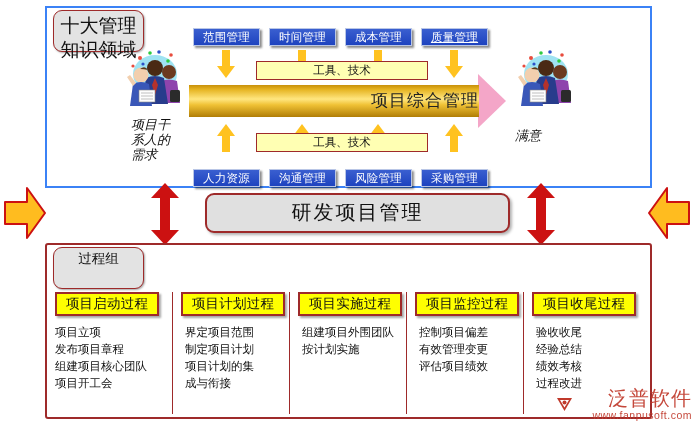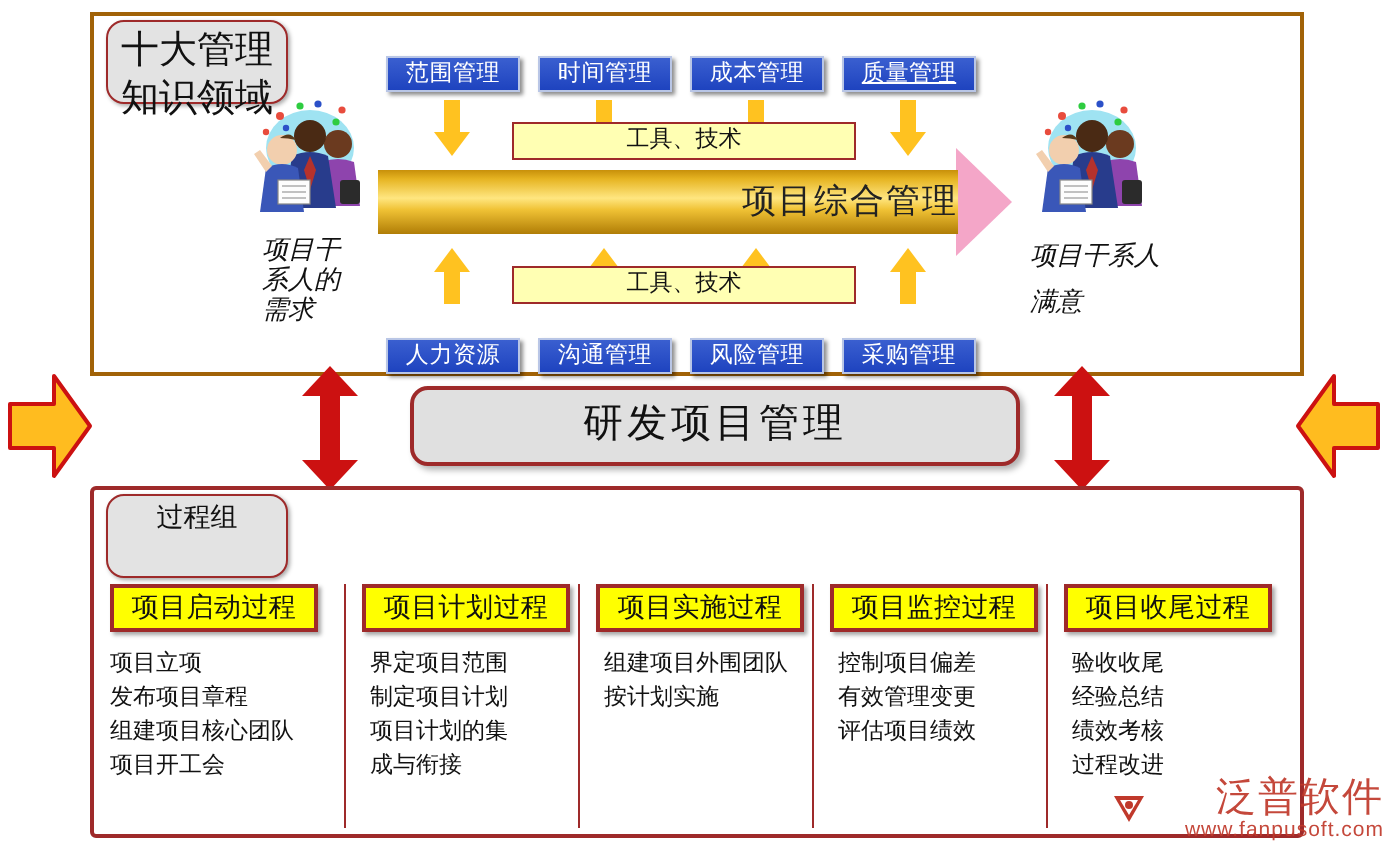--- a/index.html
+++ b/index.html
@@ -11,21 +11,21 @@
     position:relative;
   }
   #root{position:relative;width:694px;height:425px;}
 
   
   .abs{position:absolute;}
 
   
   #top-panel{
     left:45px;top:6px;width:607px;height:182px;
-    border:2px solid #a16207;background:#ffffff;box-sizing:border-box;
+    border:2px solid #3b82f6;background:#ffffff;box-sizing:border-box;
   }
   
   #bottom-panel{
     left:45px;top:243px;width:607px;height:176px;
     border:2px solid #9e2a2a;background:#ffffff;box-sizing:border-box;
     border-radius:3px;
   }
 
   
   .corner-tag{
@@ -309,21 +309,20 @@
       <rect x="15" y="42" width="16" height="12" fill="#fdfdfd" stroke="#888" stroke-width=".6"></rect>
       <g stroke="#999" stroke-width=".6">
           <line x1="17" y1="45" x2="29" y2="45"></line>
           <line x1="17" y1="48" x2="29" y2="48"></line>
           <line x1="17" y1="51" x2="29" y2="51"></line>
         </g>
     </svg>
   </div>
 
   <div class="abs people-caption" id="cap-right">
-    <div>项目干系人</div>
     <div class="l2">满意</div>
   </div>
 
   <div class="abs corner-tag" id="tag-knowledge">
     <div>十大管理</div>
     <div>知识领域</div>
   </div>
 
   <div class="abs side-arrow" style="left:3px;top:185px;">
     <svg width="44" height="56" viewBox="0 0 44 56">

